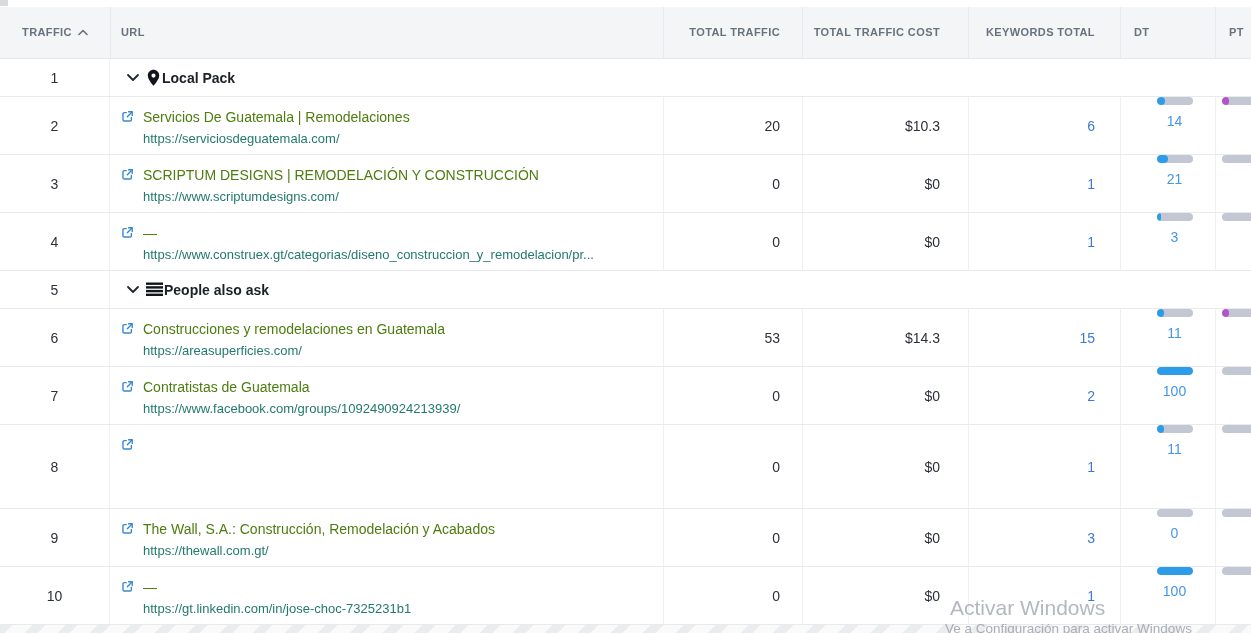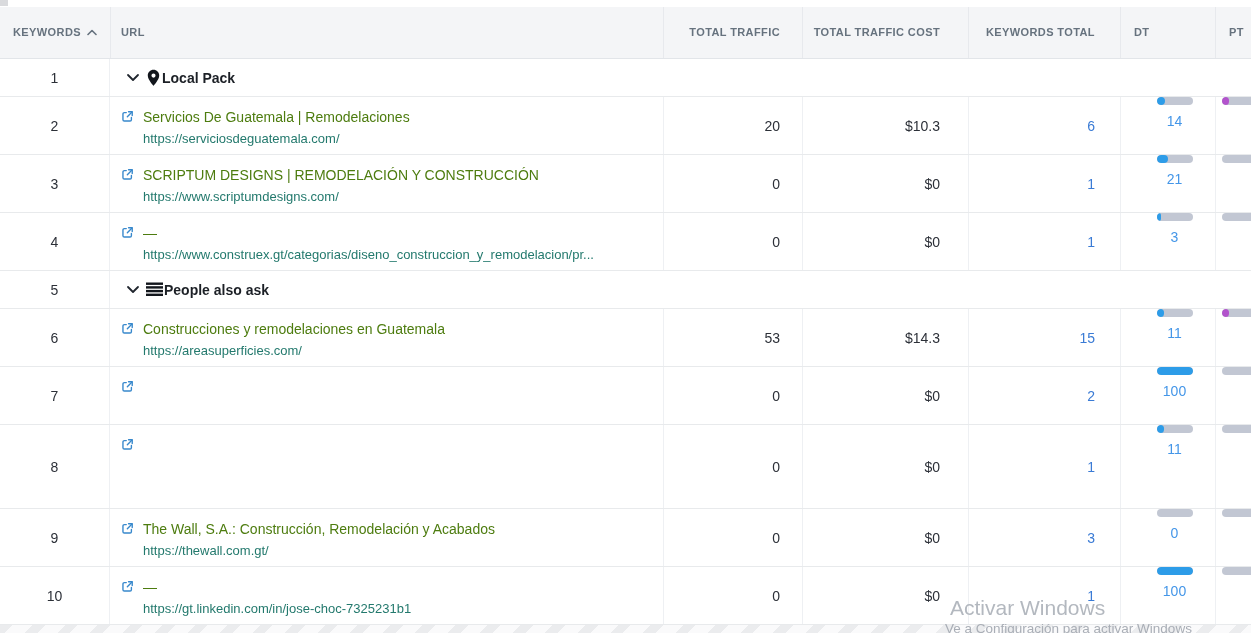--- a/index.html
+++ b/index.html
@@ -71,21 +71,21 @@
 </head>
 <body>
 
 <div class="page">
   <div class="topstrip">
     <div class="corner"></div>
   </div>
 
   <div class="grid thead">
     <div class="th th-pos">
-      <span>KEYWORDS</span>
+      <span>TRAFFIC</span>
       <span class="chev">
         <svg width="10" height="7" viewBox="0 0 10 7">
             <path d="M1 5.5L5 1.5L9 5.5" fill="none" stroke="#66727e" stroke-width="1.6" stroke-linecap="round" stroke-linejoin="round"></path>
           </svg>
       </span>
     </div>
     <div class="th th-url">URL</div>
     <div class="th th-right th-tt">TOTAL TRAFFIC</div>
     <div class="th th-right th-cost" style="white-space:normal; max-width:166px;">TOTAL TRAFFIC COST</div>
     <div class="th th-right th-kw">KEYWORDS TOTAL</div>
@@ -292,20 +292,24 @@
           <span>7</span>
         </div>
         <div class="cell-url">
           <span class="ext">
             <svg width="13" height="13" viewBox="0 0 16 16">
               <path d="M6.5 3.2H4.1c-1 0-1.7.8-1.7 1.7v7c0 1 .8 1.7 1.7 1.7h7c1 0 1.7-.8 1.7-1.7V9.3" fill="none" stroke="#3788cc" stroke-width="1.7" stroke-linecap="round"></path>
               <path d="M9.3 2.2h4.5v4.5" fill="none" stroke="#3788cc" stroke-width="1.7" stroke-linecap="round" stroke-linejoin="round"></path>
               <path d="M13.5 2.5L7.8 8.2" fill="none" stroke="#3788cc" stroke-width="1.7" stroke-linecap="round"></path>
             </svg>
           </span>
+          <div>
+            <a class="title">Contratistas de Guatemala</a>
+            <div class="urltext">https://www.facebook.com/groups/1092490924213939/</div>
+          </div>
         </div>
         <div class="cell-num cell-tt">
           <span>0</span>
         </div>
         <div class="cell-num cell-cost">
           <span>$0</span>
         </div>
         <div class="cell-num cell-kw">
           <a>2</a>
         </div>

